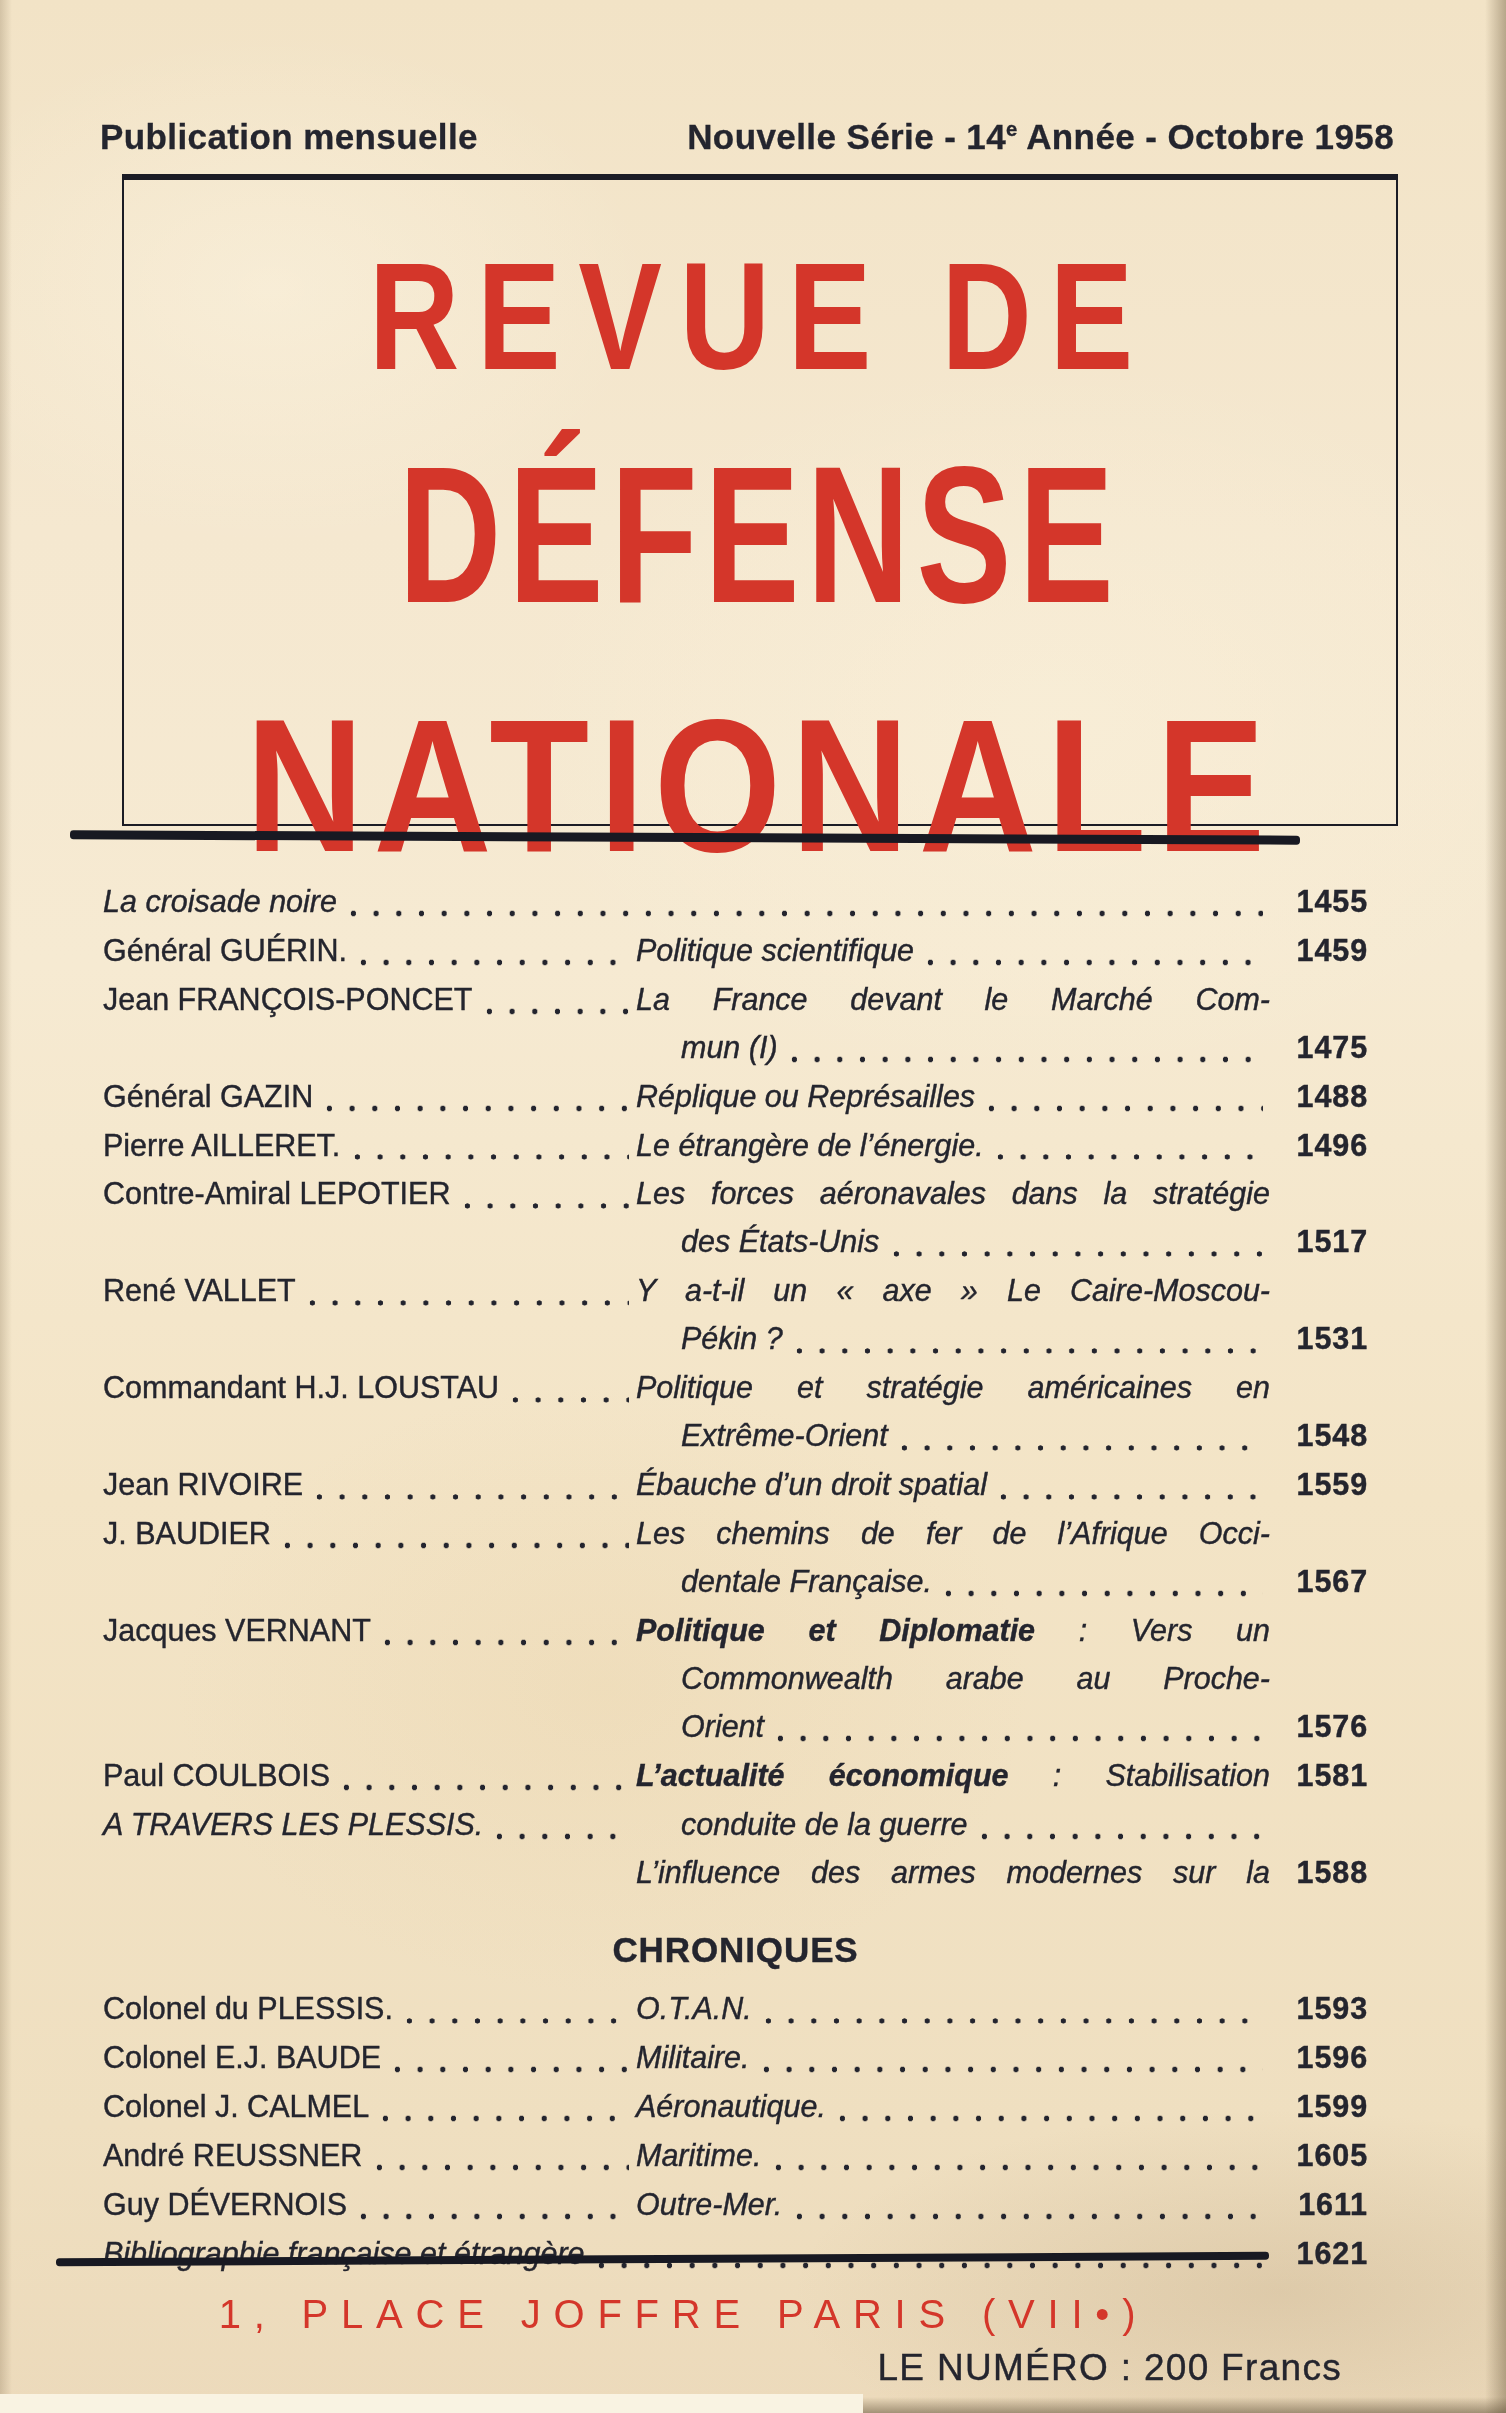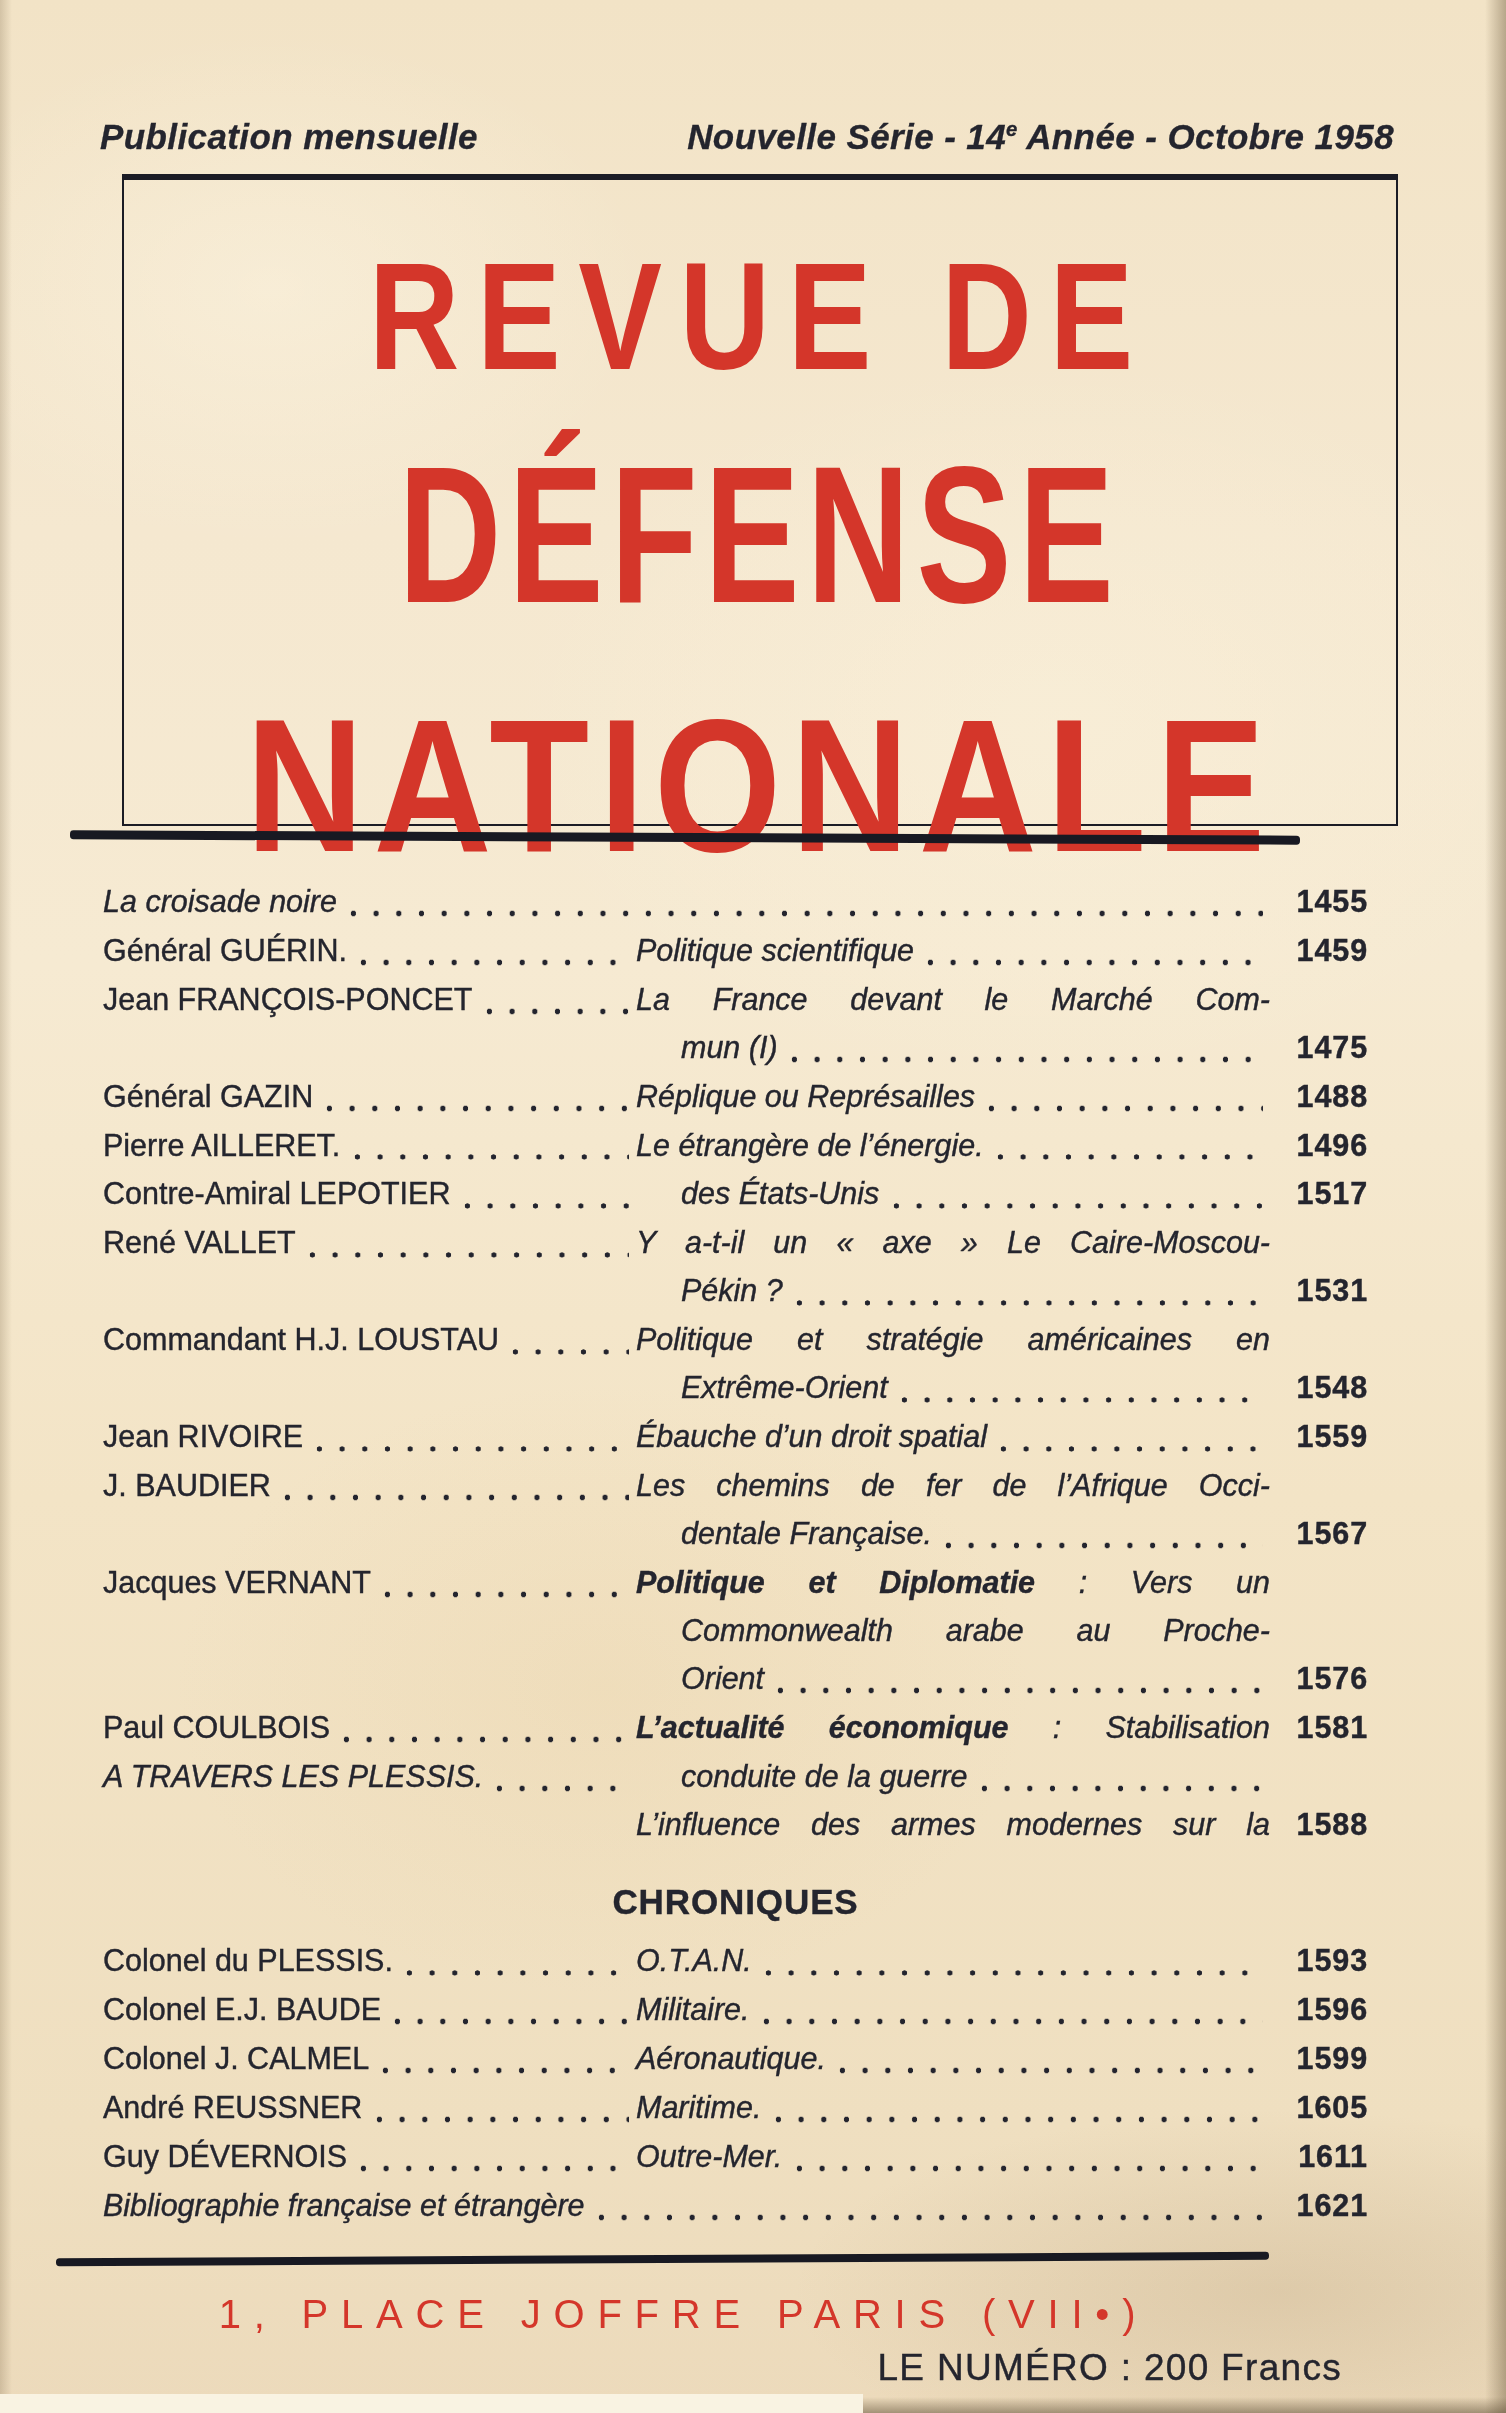--- a/index.html
+++ b/index.html
@@ -21,21 +21,21 @@
     background:linear-gradient(90deg, rgba(110,92,64,0), rgba(110,92,64,.45));}
   .edge-bottom{position:absolute;bottom:0;left:863px;right:0;height:15.7px;
     background:linear-gradient(0deg, rgba(90,74,50,.5), rgba(90,74,50,0));}
   .edge-bottom-left{position:absolute;bottom:0;left:0;width:863px;height:19px;background:#f9f3e2;}
   .edge-left{position:absolute;top:0;left:0;width:12.2px;height:100%;
     background:linear-gradient(90deg, rgba(120,100,70,.25), rgba(120,100,70,0));}
 
   
   .masthead-meta{position:absolute;top:117px;left:100px;right:112px;display:flex;
     justify-content:space-between;align-items:flex-start;
-    font-weight:700;font-size:35px;letter-spacing:0.4px;font-style:italic;
+    font-weight:700;font-size:35px;letter-spacing:0.4px;
     -webkit-text-stroke:0.3px currentColor;}
   .sup{font-size:58%;vertical-align:super;letter-spacing:0;}
 
   
   .title-box{position:absolute;left:122px;top:174px;width:1276px;height:652px;
     border:2.6px solid #1b1c25;border-top-width:6.1px;box-sizing:border-box;
     display:flex;flex-direction:column;align-items:center;}
   .title-line{color:var(--red,#d4362a);font-weight:700;white-space:nowrap;
     line-height:1;text-align:center;}
   .tl1{font-size:153px;letter-spacing:.14em;transform:scaleX(.82);margin-top:59px;}
@@ -159,20 +159,21 @@
         </div>
       </div>
       <div class="pg">1496</div>
     </div>
     <div class="trow">
       <div class="author">
         <span class="a-text">Contre-Amiral LEPOTIER</span>
         <span class="leader"></span>
       </div>
       <div class="mid">
+        <div class="line just"><span class="seg">Les forces aéronavales dans la stratégie</span></div>
         <div class="line ind">
           <span class="seg">des États-Unis</span>
           <span class="leader"></span>
         </div>
       </div>
       <div class="pg">1517</div>
     </div>
     <div class="trow">
       <div class="author">
         <span class="a-text">René VALLET</span>

